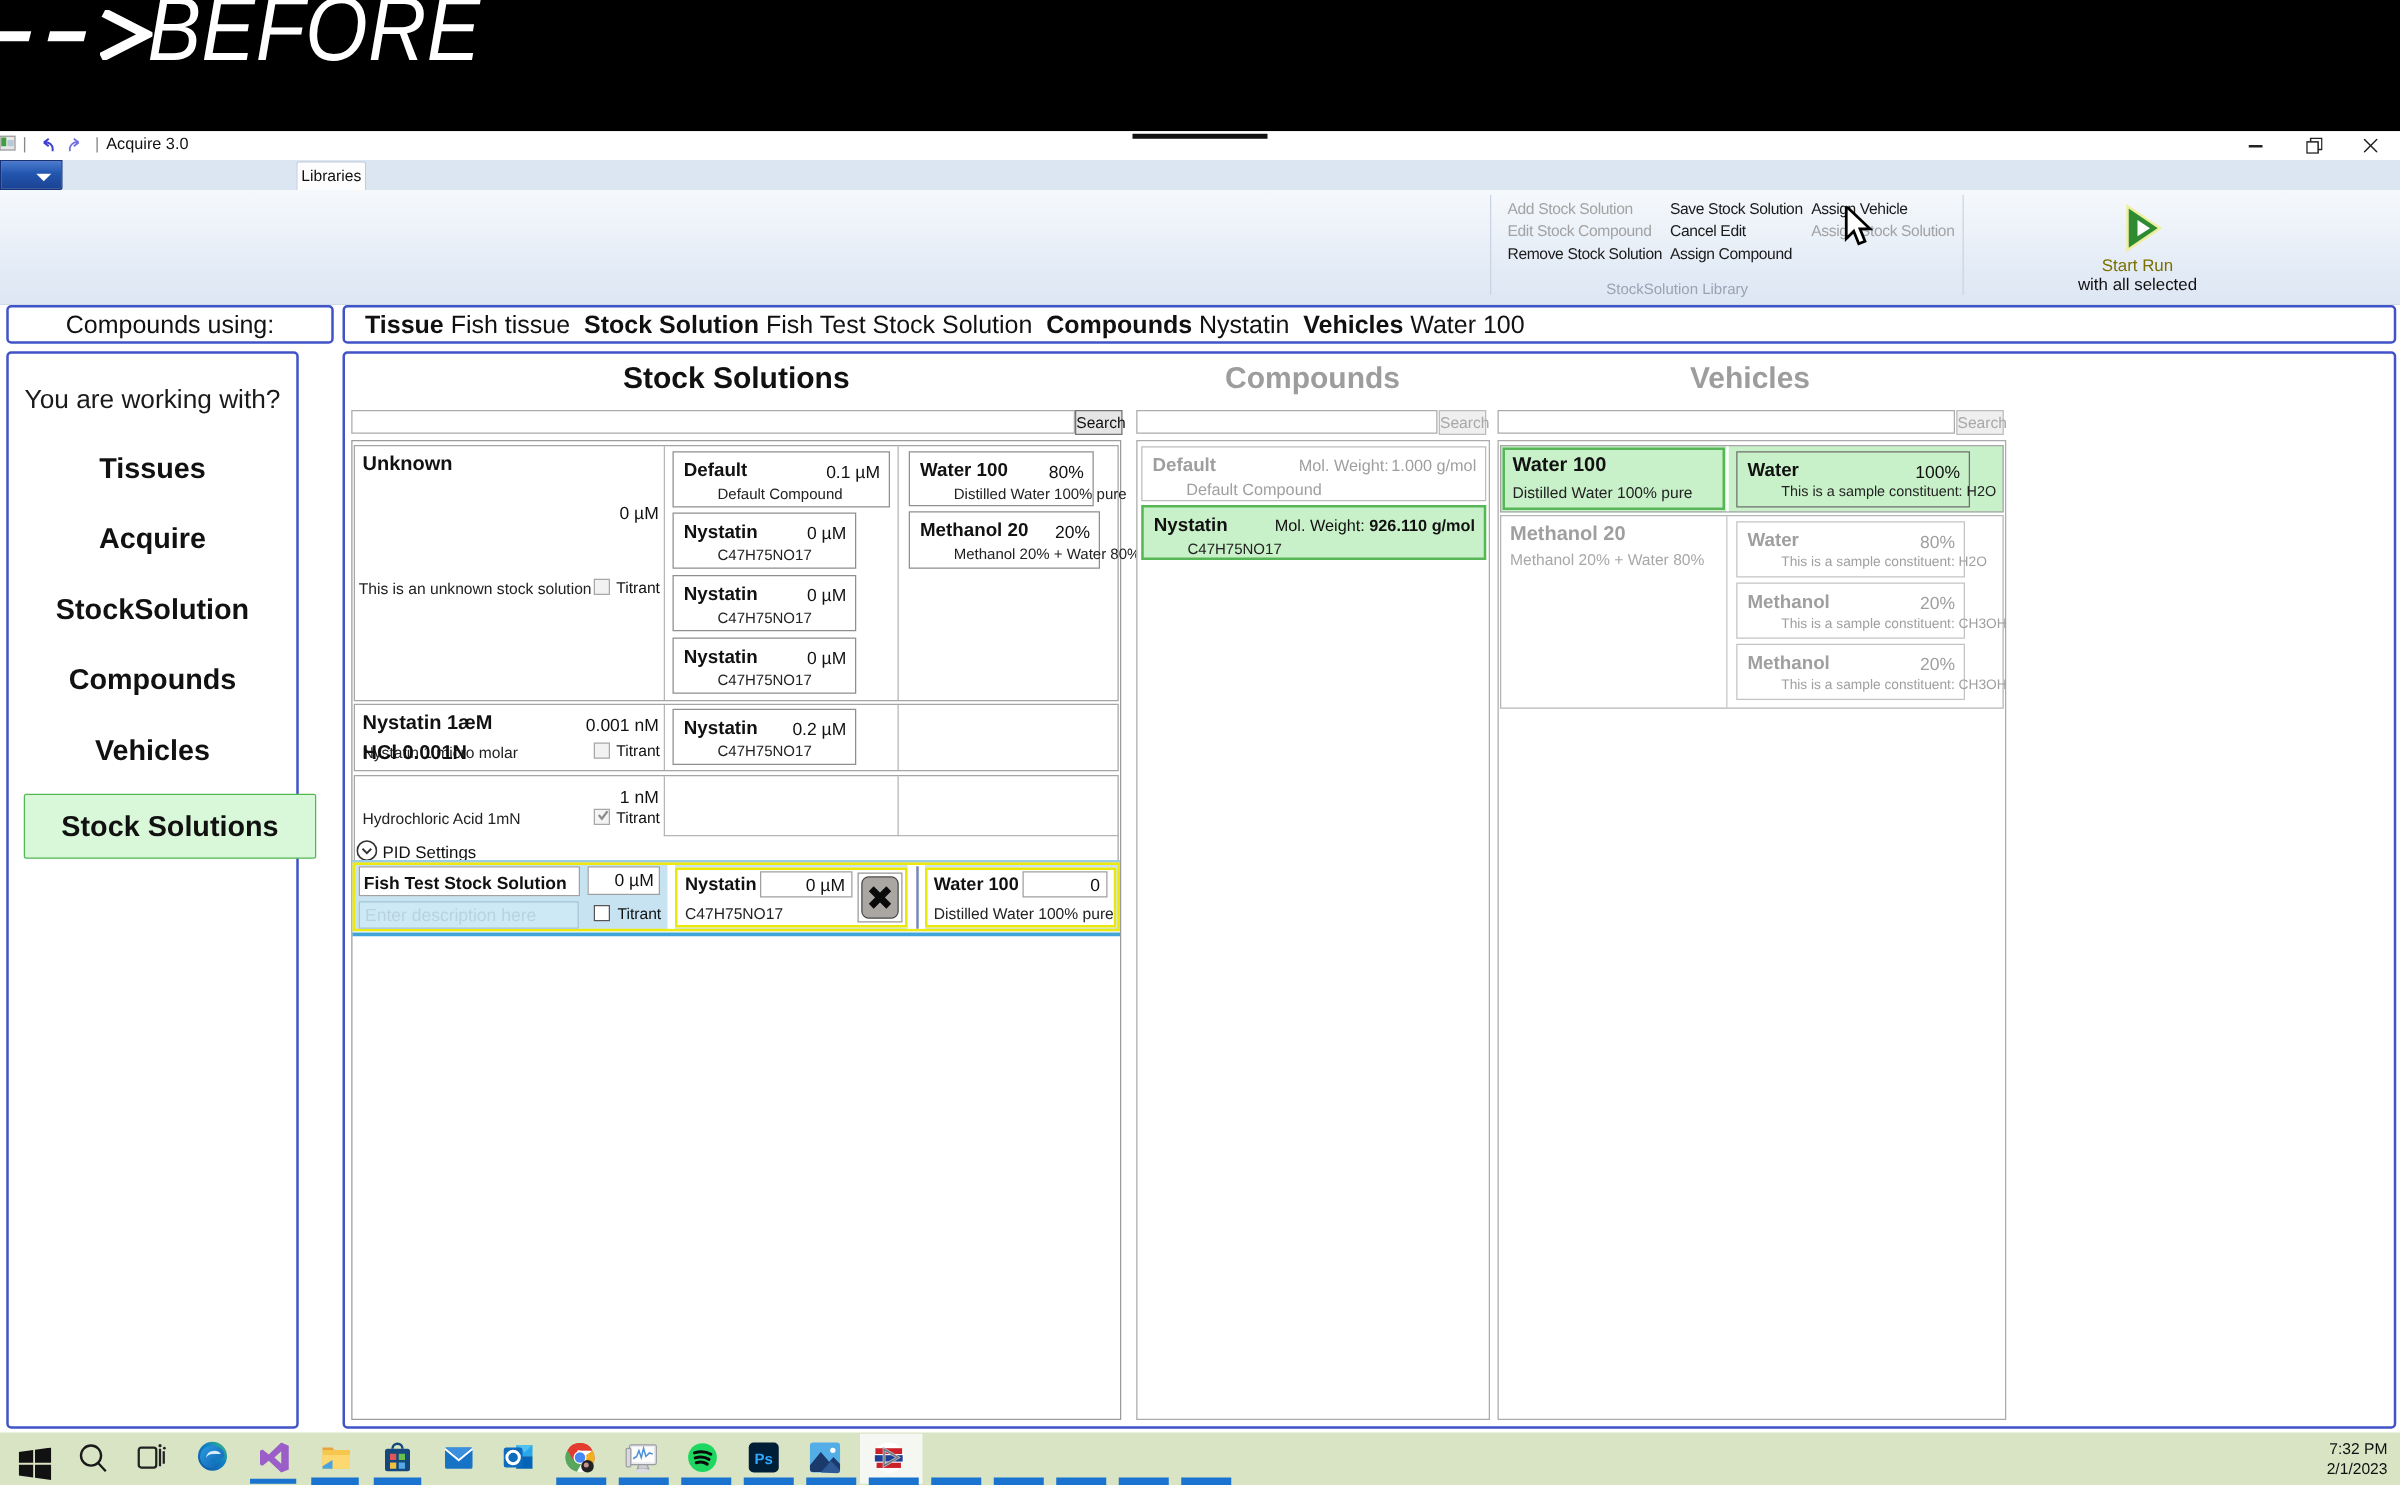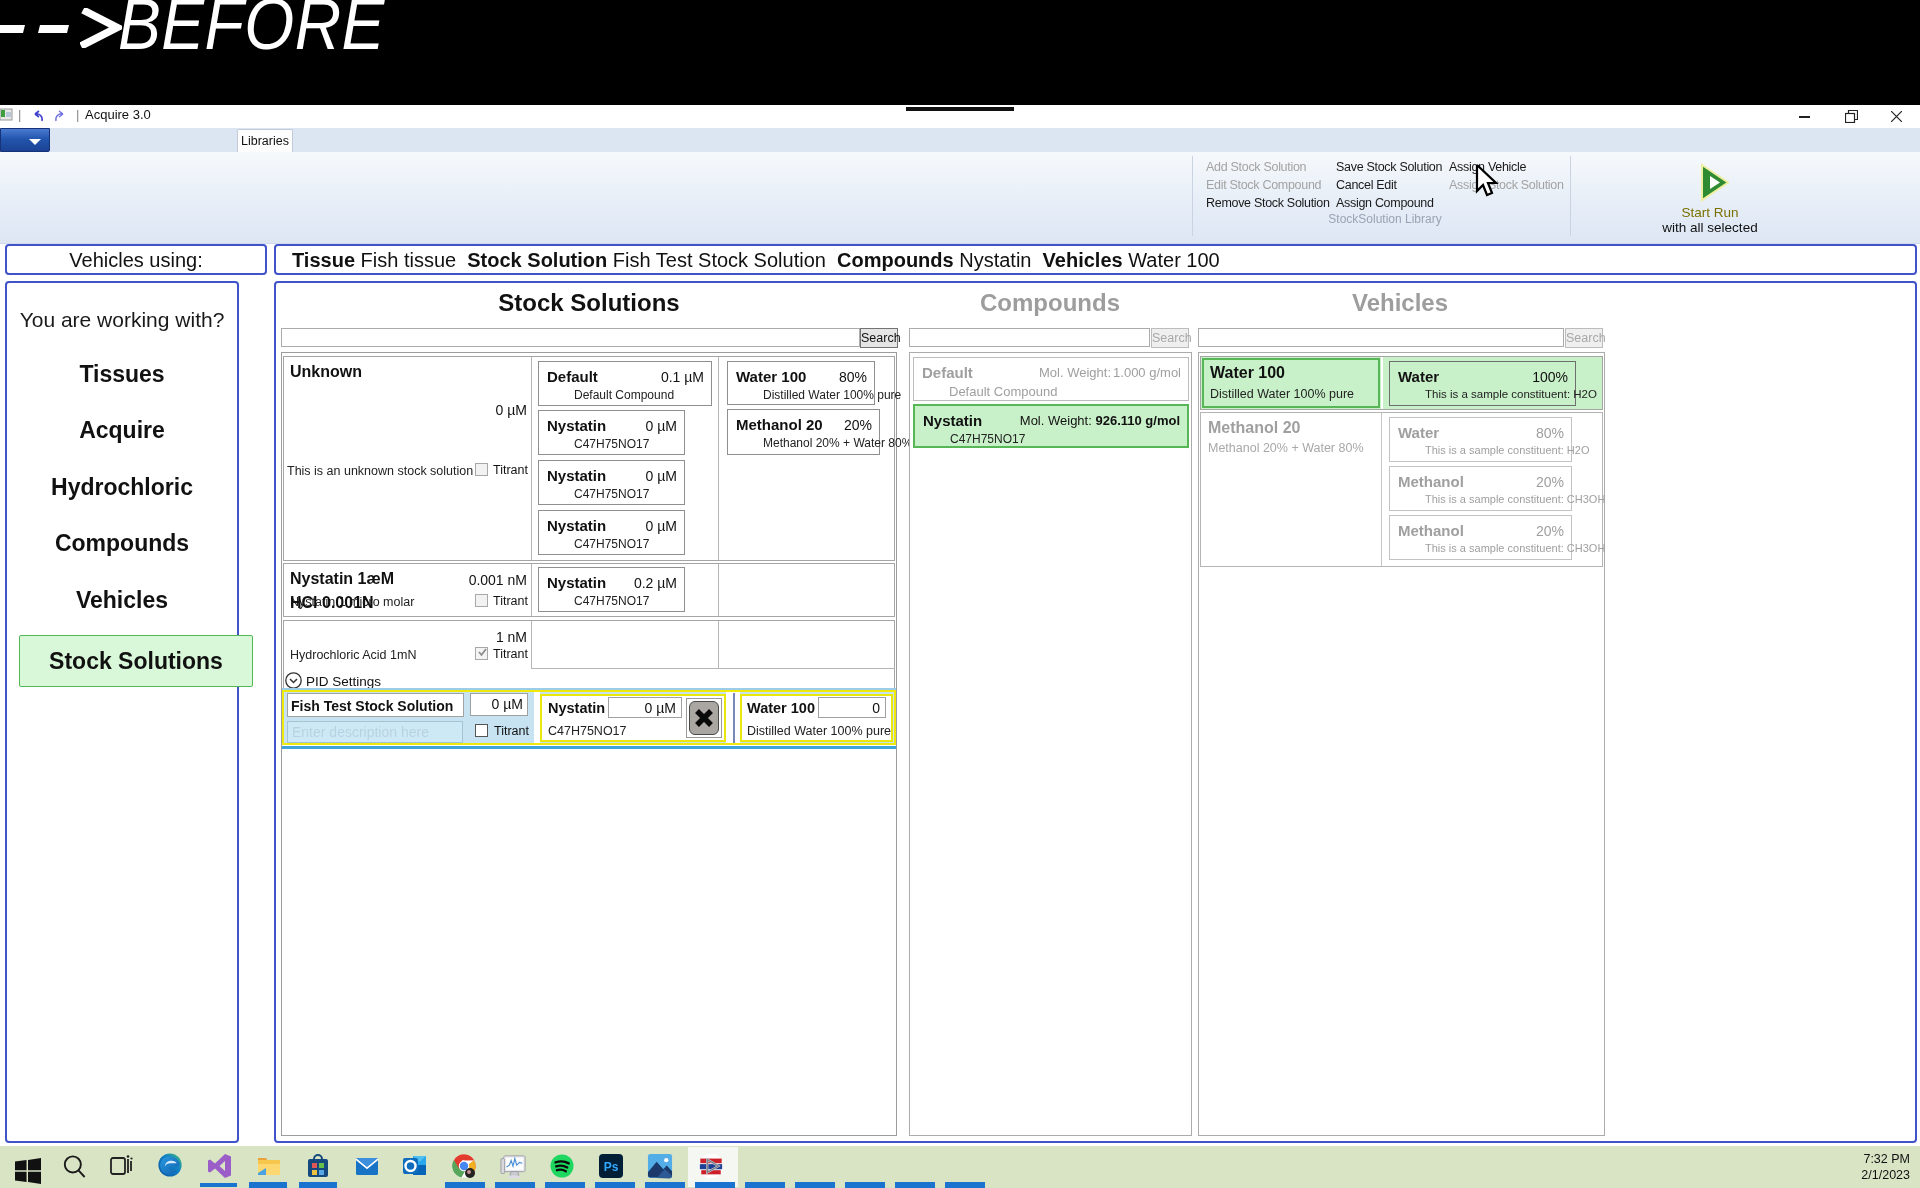--- a/index.html
+++ b/index.html
@@ -23,21 +23,21 @@
     border-left:6px solid transparent; border-right:6px solid transparent; border-top:6px solid #fff; }
   #libtab { position:absolute; left:237px; top:1px; width:56px; height:23px; background:#fdfdfd;
     border:1px solid #c3cbd8; border-bottom:none; border-radius:2px 2px 0 0;
     text-align:center; font-size:12.5px; line-height:22px; color:#111; }
   
   #ribbon { position:absolute; left:0; top:152px; width:1920px; height:92px;
     background:linear-gradient(#f6f9fc,#e3ebf6 70%,#dde7f3); border-bottom:1px solid #d0dae8; }
   .rsep { position:absolute; top:4px; width:1px; height:80px; background:#c9d3e2; }
   .rtxt { position:absolute; font-size:12.5px; color:#1a1a1a; white-space:nowrap; letter-spacing:-0.3px; }
   .rtxt.dis { color:#a3a3a3; }
-  #rcaption { position:absolute; left:1285px; top:60px; width:200px; text-align:center;
+  #rcaption { position:absolute; left:1285px; top:72px; width:200px; 
     font-size:12px; color:#9aa3b3; }
   
   .bluebox { position:absolute; border:2px solid #4053c8; border-radius:4px; background:#fff; }
   #cur1 { left:5px; top:244px; width:262px; height:31px; }
   #cur1 .t { text-align:center; font-size:20px; margin-top:3px; color:#111; }
   #cur2 { left:274px; top:244px; width:1643px; height:31px; }
   #cur2 .t { font-size:20px; margin:3px 0 0 16px; color:#111; white-space:nowrap; }
   
   #sidebar { left:5px; top:281px; width:234px; height:862px; }
   #sidebar .hd { text-align:center; margin-top:25px; font-size:21px; color:#1a1a1a; }
@@ -130,31 +130,31 @@
       <path d="M12 14 L22 20.5 L12 27 Z" fill="#fdfdfd"></path>
     </svg>
   <div class="abs" style="left:1630px;top:53px;width:160px;text-align:center;font-size:13.5px;color:#7a7000">Start Run</div>
   <div class="abs" style="left:1630px;top:68px;width:160px;text-align:center;font-size:13.5px;color:#111">with all selected</div>
   <svg class="abs" style="left:1475px;top:13px" width="26" height="34" viewBox="0 0 26 34">
       <path d="M2 0 L2 26 L8 20 L12 30 L17 28 L13 18 L21 18 Z" fill="#fff" stroke="#000" stroke-width="2.2"></path>
     </svg>
 </div>
 
 <div class="bluebox" id="cur1">
-    <div class="t">Vehicles using:</div>
+    <div class="t">Compounds using:</div>
   </div>
 <div class="bluebox" id="cur2">
     <div class="t"><b>Tissue</b> Fish tissue&nbsp; <b>Stock Solution</b> Fish Test Stock Solution&nbsp; <b>Compounds</b> Nystatin&nbsp; <b>Vehicles</b> Water 100</div>
   </div>
 
 <div class="bluebox" id="sidebar">
   <div class="hd">You are working with?</div>
   <div class="it" style="top:78px">Tissues</div>
   <div class="it" style="top:134px">Acquire</div>
-  <div class="it" style="top:191px">Hydrochloric</div>
+  <div class="it" style="top:191px">StockSolution</div>
   <div class="it" style="top:247px">Compounds</div>
   <div class="it" style="top:304px">Vehicles</div>
   <div class="sel" style="top:352px">Stock Solutions</div>
 </div>
 
 <div class="bluebox" id="main"></div>
 
 <div class="coltitle" style="left:449px;top:289px;width:280px">Stock Solutions</div>
 <input class="sinput" style="left: 281px; top: 328px; width: 579px;">
 <div class="sbtn" style="left:860px;top:328px">Search</div>

